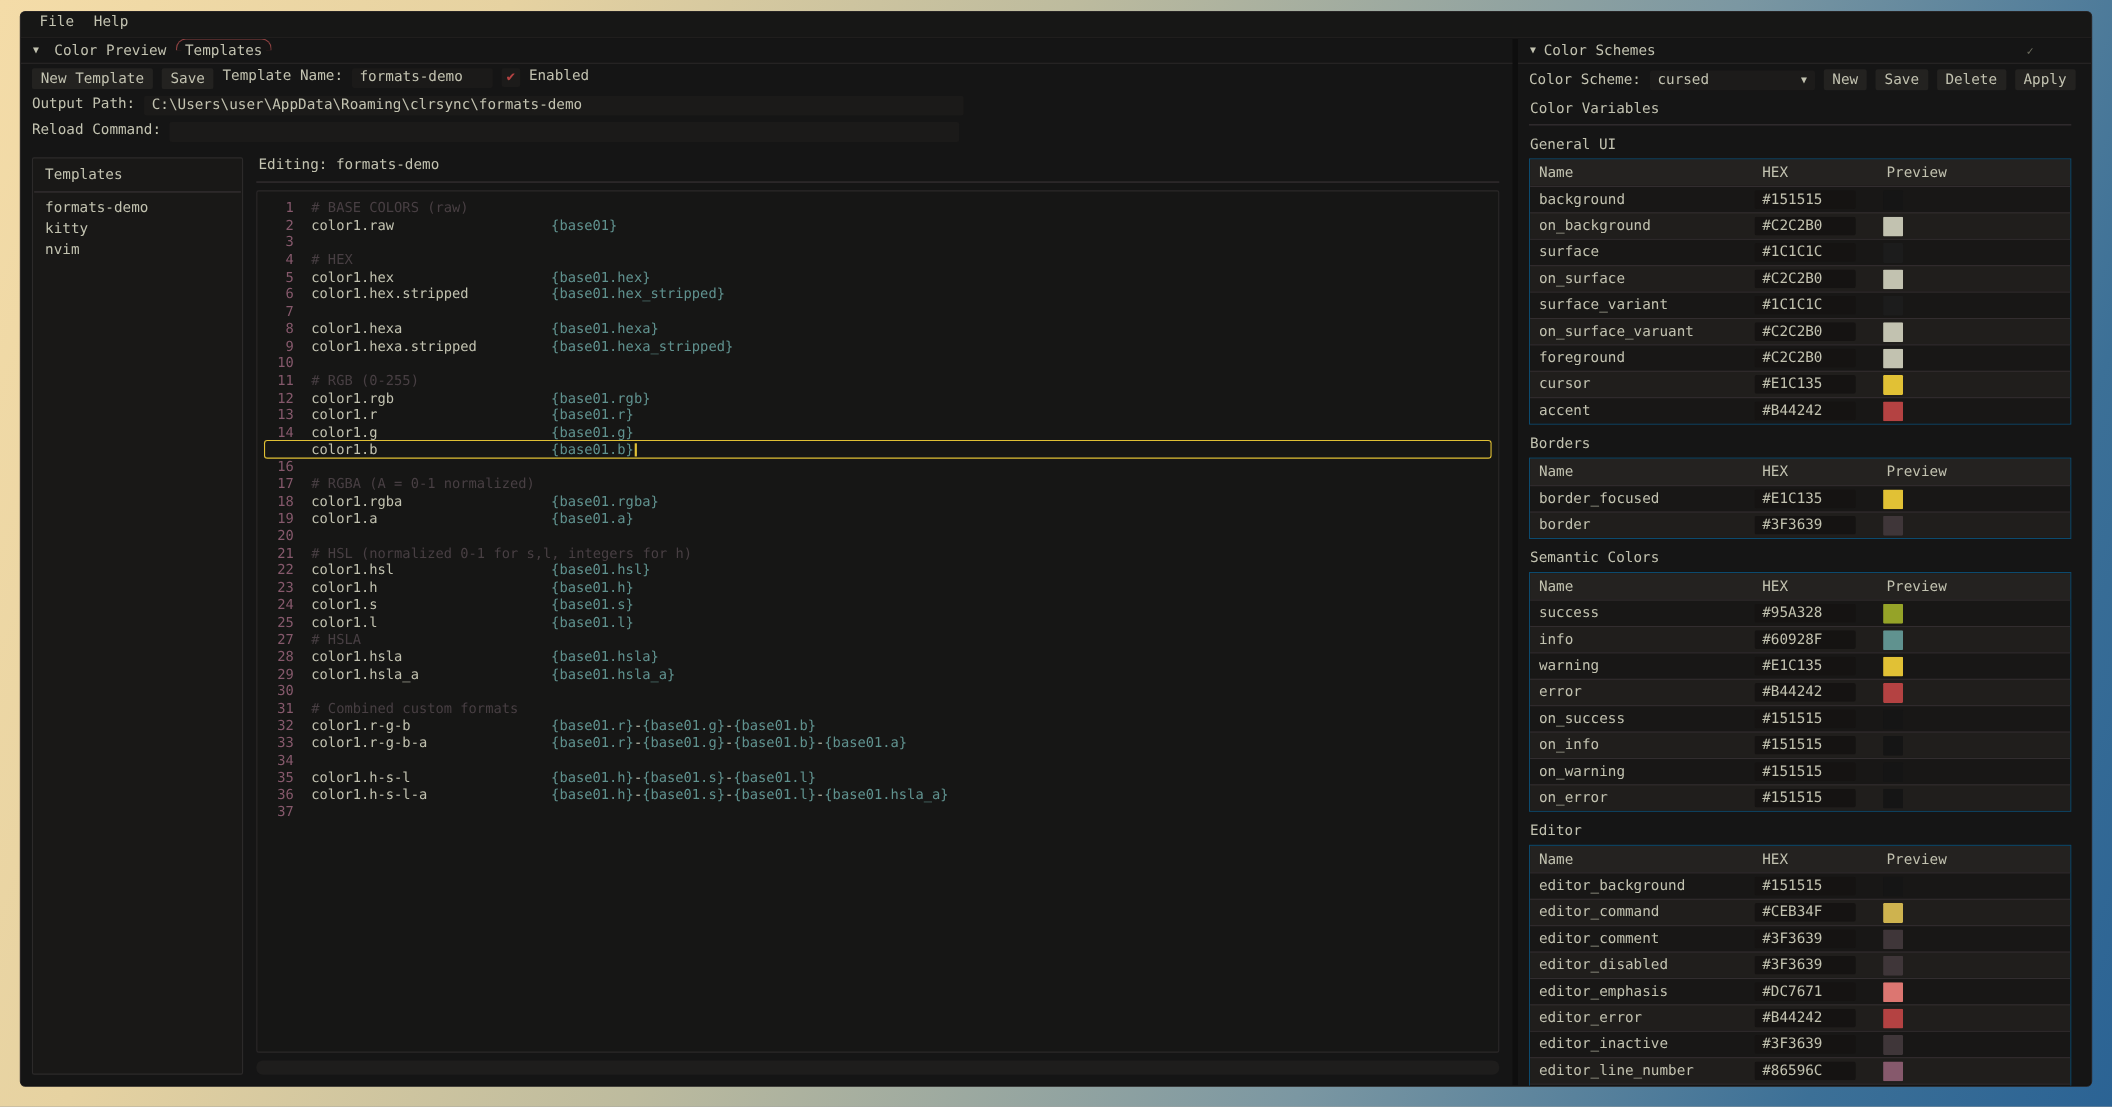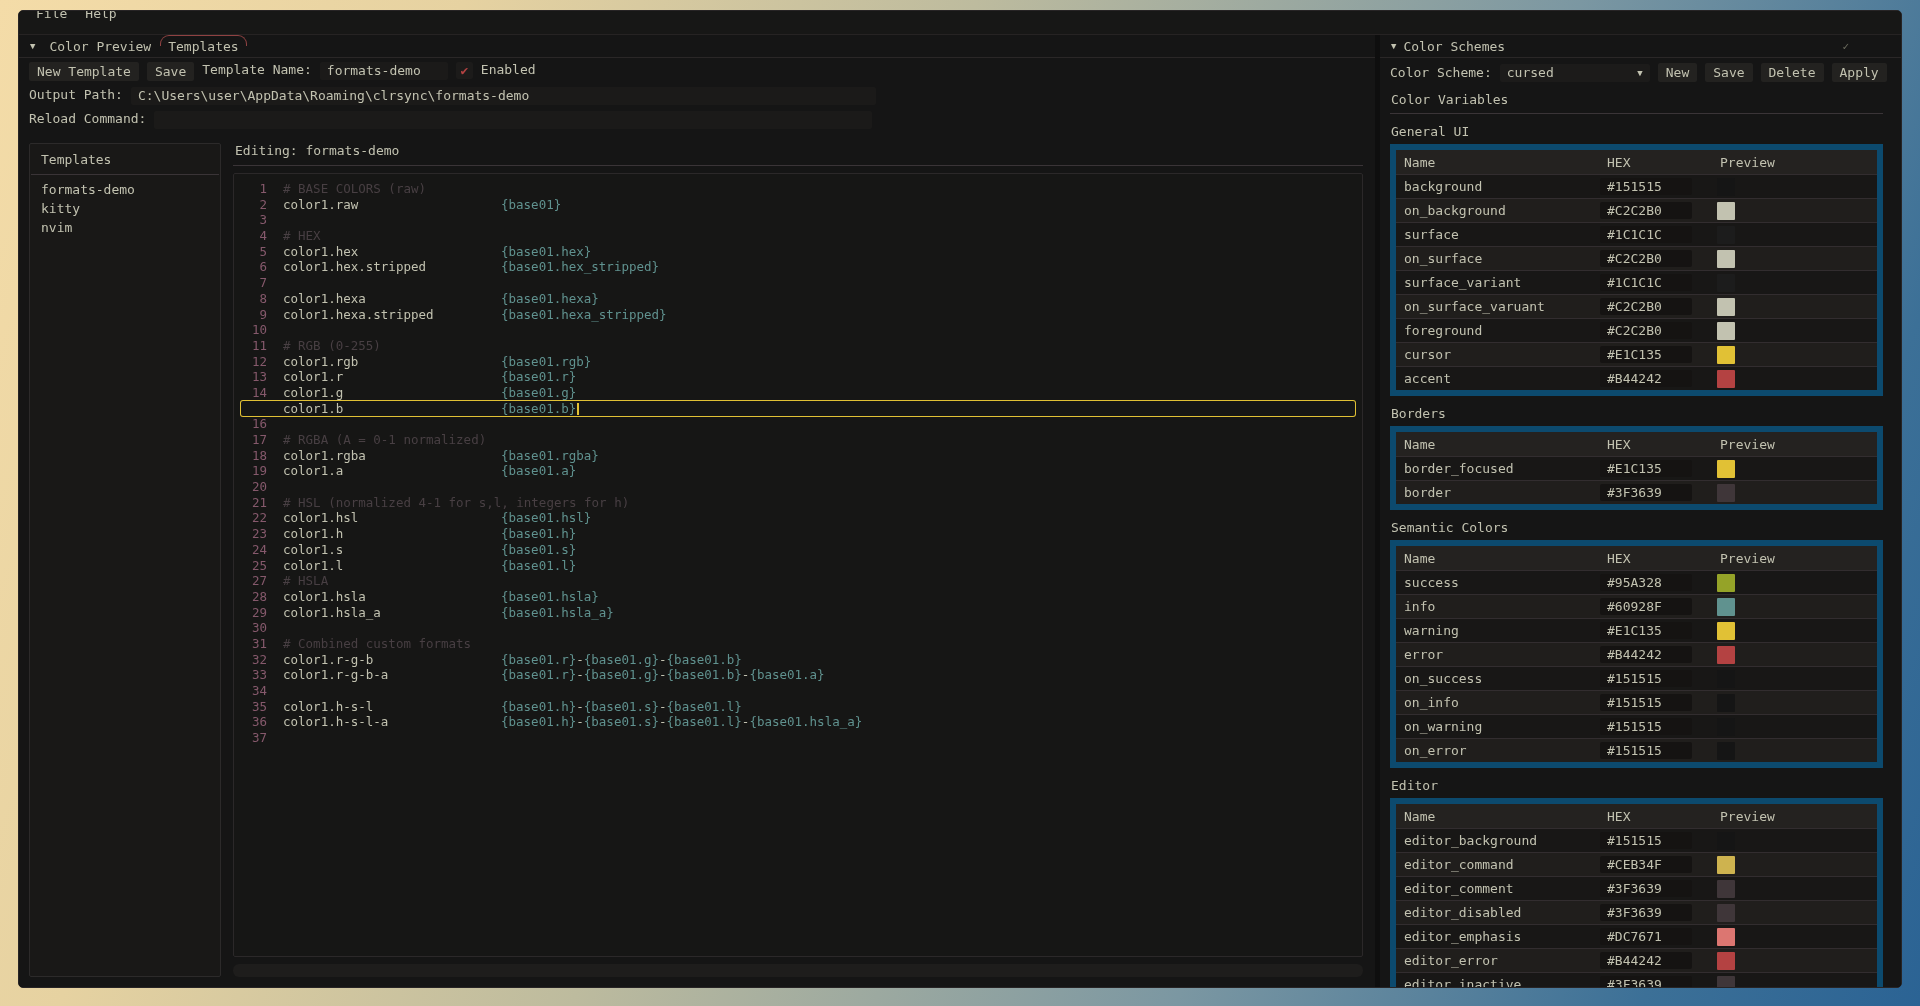--- a/index.html
+++ b/index.html
@@ -14,21 +14,21 @@
     background:linear-gradient(112deg,#f4dca8 0%,#e6d2a1 20%,#bdbb9e 42%,#7b97a2 68%,#3c7097 88%,#2b6394 100%);
     font-family:"DejaVu Sans Mono","Liberation Mono",monospace;
     font-size:13px;color:var(--foreground);
   }
   .window{
     position:absolute;left:18px;top:10px;width:1884px;height:978px;
     background:var(--background);border:1px solid #272425;border-radius:5px;
     overflow:hidden;display:flex;flex-direction:column;
   }
   
-  .menubar{height:24px;flex:none;display:flex;align-items:flex-end;padding:11px 8px;background:#171716;border-bottom:1px solid #262323}
+  .menubar{height:24px;flex:none;display:flex;align-items:flex-start;padding:0 8px;background:#171716;border-bottom:1px solid #262323}
   .menu-item{padding:2px 9px;border-radius:2px}
   
   .docks{flex:1;min-height:0;display:flex;background:#0e0e0e;gap:5px}
   .dock{background:var(--background);display:flex;flex-direction:column;min-height:0;min-width:0}
   .dock-left{flex:1}
   .dock-right{width:521px;flex:none}
   .tabstrip{height:23px;flex:none;display:flex;align-items:center;padding:0 8px;border-bottom:1px solid #2a2727}
   .collapse-arrow{font-size:9px;margin:0 7px 0 3px;color:var(--foreground)}
   .tab{padding:1px 7px;position:relative;margin-right:3px;white-space:pre}
   .tab.active::before{
@@ -62,21 +62,21 @@
   .cline.active{box-shadow:0 0 0 1px var(--border-focused)}
   .caret{display:inline-block;width:2px;height:12px;background:var(--border-focused);vertical-align:-2px;margin-left:1px}
   
   .rcontrols{display:flex;align-items:center;gap:8px;padding:5px 8px 3px 10px;flex:none;white-space:pre}
   .combo{width:150px;flex:none;background:#1c1b1a;border-radius:2px;padding:1px 7px;height:18px;line-height:16px;display:flex;align-items:flex-start;justify-content:space-between}
   .combo-arrow{font-size:9px}
   .rcontent{flex:1;min-height:0;overflow:hidden;padding:4px 18px 0 10px}
   .group-label{margin:3px 0 6px;padding-left:1px}
   .rcontent .sep{margin:0 0 7px}
   .sec-title{margin:10px 0 5px;padding-left:1px}
-  .ctable{border:6px solid #0c4a6e}
+  .ctable{border:1px solid #0c4a6e}
   .trow{display:flex;align-items:center;height:24px;border-top:1px solid #322d2f}
   .trow:first-child{border-top:none}
   .thead{background:#242220}
   .row-a{background:#181716}
   .row-b{background:#201e1c}
   .cell{white-space:pre;overflow:hidden}
   .c0{width:204px;flex:none;padding-left:8px}
   .c1{width:116px;flex:none;padding-left:0}
   .thead .c1{padding-left:7px}
   .c2{flex:1;padding-left:1px}
@@ -148,21 +148,21 @@
               <div class="cline"><span class="lnum">11</span><span class="lcomment"># RGB (0-255)</span></div>
               <div class="cline"><span class="lnum">12</span><span class="lkey">color1.rgb</span><span class="lval"><span class="seg-t">{base01.rgb}</span></span></div>
               <div class="cline"><span class="lnum">13</span><span class="lkey">color1.r</span><span class="lval"><span class="seg-t">{base01.r}</span></span></div>
               <div class="cline"><span class="lnum">14</span><span class="lkey">color1.g</span><span class="lval"><span class="seg-t">{base01.g}</span></span></div>
               <div class="cline active"><span class="lnum"></span><span class="lkey">color1.b</span><span class="lval"><span class="seg-t">{base01.b}</span><span class="caret"></span></span></div>
               <div class="cline"><span class="lnum">16</span></div>
               <div class="cline"><span class="lnum">17</span><span class="lcomment"># RGBA (A = 0-1 normalized)</span></div>
               <div class="cline"><span class="lnum">18</span><span class="lkey">color1.rgba</span><span class="lval"><span class="seg-t">{base01.rgba}</span></span></div>
               <div class="cline"><span class="lnum">19</span><span class="lkey">color1.a</span><span class="lval"><span class="seg-t">{base01.a}</span></span></div>
               <div class="cline"><span class="lnum">20</span></div>
-              <div class="cline"><span class="lnum">21</span><span class="lcomment"># HSL (normalized 4-1 for s,l, integers for h)</span></div>
+              <div class="cline"><span class="lnum">21</span><span class="lcomment"># HSL (normalized 0-1 for s,l, integers for h)</span></div>
               <div class="cline"><span class="lnum">22</span><span class="lkey">color1.hsl</span><span class="lval"><span class="seg-t">{base01.hsl}</span></span></div>
               <div class="cline"><span class="lnum">23</span><span class="lkey">color1.h</span><span class="lval"><span class="seg-t">{base01.h}</span></span></div>
               <div class="cline"><span class="lnum">24</span><span class="lkey">color1.s</span><span class="lval"><span class="seg-t">{base01.s}</span></span></div>
               <div class="cline"><span class="lnum">25</span><span class="lkey">color1.l</span><span class="lval"><span class="seg-t">{base01.l}</span></span></div>
               <div class="cline"><span class="lnum">27</span><span class="lcomment"># HSLA</span></div>
               <div class="cline"><span class="lnum">28</span><span class="lkey">color1.hsla</span><span class="lval"><span class="seg-t">{base01.hsla}</span></span></div>
               <div class="cline"><span class="lnum">29</span><span class="lkey">color1.hsla_a</span><span class="lval"><span class="seg-t">{base01.hsla_a}</span></span></div>
               <div class="cline"><span class="lnum">30</span></div>
               <div class="cline"><span class="lnum">31</span><span class="lcomment"># Combined custom formats</span></div>
               <div class="cline"><span class="lnum">32</span><span class="lkey">color1.r-g-b</span><span class="lval"><span class="seg-t">{base01.r}</span><span class="seg-p">-</span><span class="seg-t">{base01.g}</span><span class="seg-p">-</span><span class="seg-t">{base01.b}</span></span></div>

